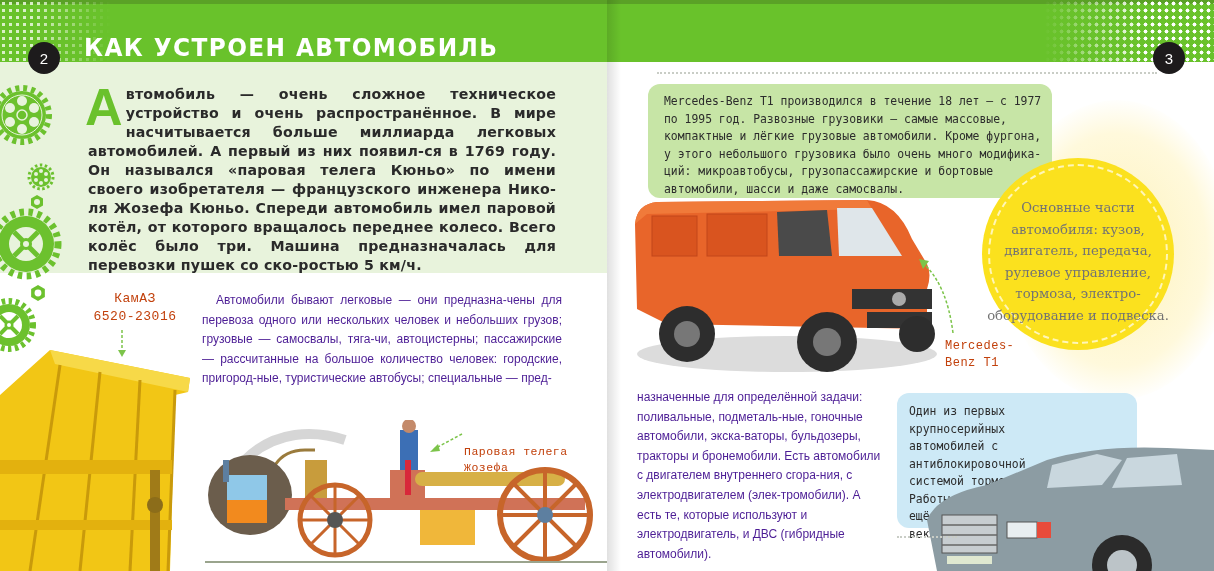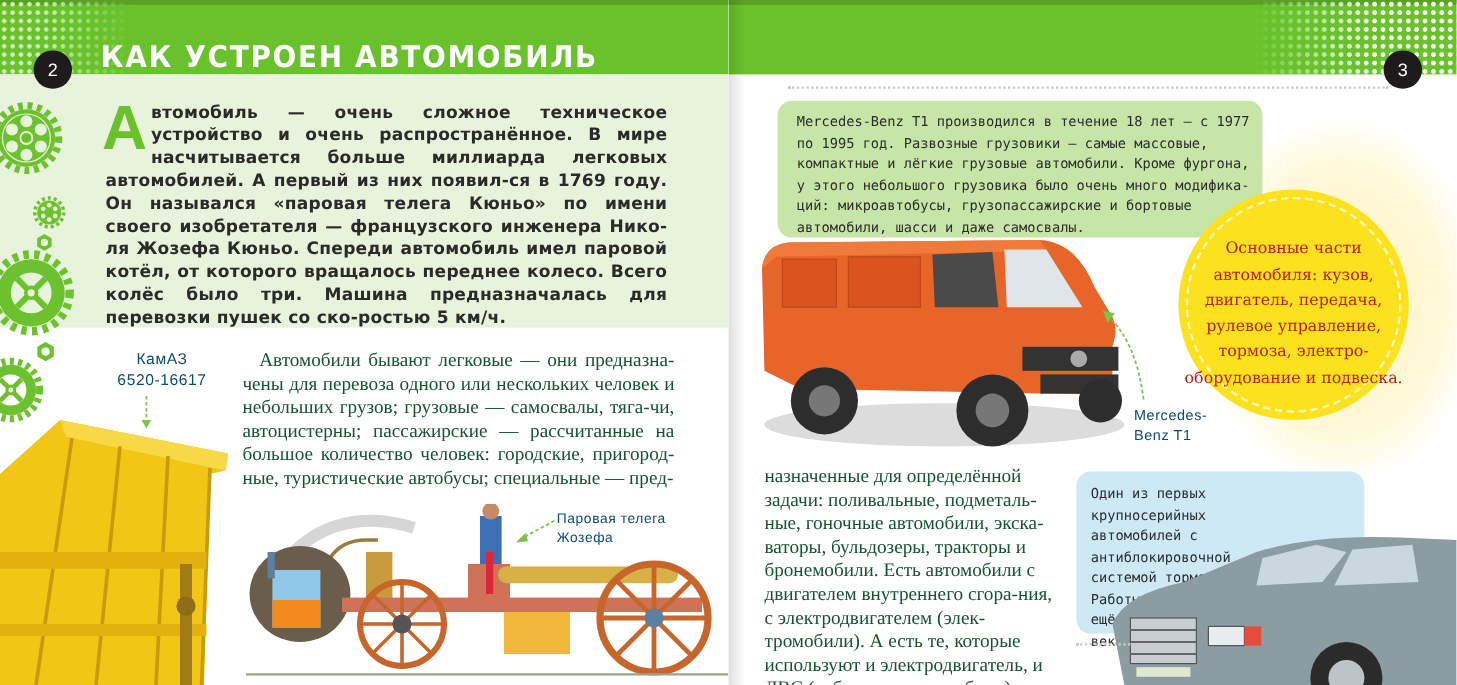--- a/index.html
+++ b/index.html
@@ -34,38 +34,38 @@
      font-weight: bold; font-size: 25px; letter-spacing: 1.5px; line-height: 28px; white-space: nowrap;
      transform: scaleX(.93); transform-origin: left top; }
 
   
   .intro-panel { position: absolute; left: 0; top: 62px; width: 607px; height: 211px; background: #e8f3dc; }
   .intro-text { position: absolute; left: 88px; top: 85px; width: 468px; font-family: "DejaVu Sans", sans-serif;
      font-weight: bold; font-size: 14.2px; line-height: 19px; color: #2a2a2a; text-align: justify; letter-spacing: .2px; }
   .dropcap { float: left; color: #6ac12c; font-family: "Liberation Sans", sans-serif; font-weight: bold;
      font-size: 52px; line-height: 40px; margin: 2px 3px 0 -3px; }
 
-  .body-text { font-family: Liberation Serif, serif; font-size: 16px; line-height: 19.6px; color: #14532d; }
+  .body-text { font-family: Liberation Sans, sans-serif; font-size: 12px; line-height: 19.6px; color: #4c1d95; }
   .left-body { position: absolute; left: 202px; top: 291px; width: 360px; text-align: justify; text-indent: 14px; }
   .right-body { position: absolute; left: 30px; top: 388px; width: 250px; }
 
-  .sketch-label { position: absolute; font-family: Liberation Sans, sans-serif; color: #0c4a6e; font-size: 12px; letter-spacing: .5px; }
+  .sketch-label { position: absolute; font-family: Liberation Mono, monospace; color: #c2410c; font-size: 12px; letter-spacing: .5px; }
 
   .info-box { position: absolute; border-radius: 12px; font-family: "DejaVu Sans Mono", monospace; font-size: 11.4px;
      line-height: 17.5px; color: #2c2c2c; }
   .green-box { left: 41px; top: 84px; width: 404px; height: 114px; background: #c7e5a6; padding: 9px 0 0 16px; }
   .blue-box { left: 290px; top: 393px; width: 240px; height: 135px; background: #cde9f6; padding: 10px 0 0 12px; }
 
   .yellow-circle { position: absolute; left: 375px; top: 158px; width: 192px; height: 192px; border-radius: 50%;
      background: #fbe11e; box-shadow: 0 0 0 0 #fff; }
   .yellow-circle .dash { position: absolute; inset: 6px; border-radius: 50%; border: 2px dashed #fff6b8; }
   .yellow-glow { position: absolute; left: 395px; top: 100px; width: 230px; height: 300px; border-radius: 50%;
      background: radial-gradient(ellipse at center, #fdf2ba 0%, #fff9dc 55%, rgba(255,255,255,0) 72%); }
   .yellow-text { position: absolute; left: 0; top: 39px; width: 192px; text-align: center; font-family: "DejaVu Serif", serif;
-     font-size: 13.2px; line-height: 21.5px; color: #b91c1c; }
+     font-size: 13.2px; line-height: 21.5px; color: #737373; }
 
   .dotted-line { position: absolute; height: 0; border-top: 2px dotted #c9cdc6; }
 
   .gear { position: absolute; }
   .illus { position: absolute; }
   .arrow { position: absolute; }
 </style>
 </head>
 <body>
 
@@ -139,21 +139,21 @@
     <circle cx="27" cy="27" r="4.5" fill="#6cc12e"></circle>
       <circle cx="27" cy="27" r="2" fill="#fff"></circle>
   </svg>
 
   <div class="intro-text">
     <span class="dropcap">А</span><span>втомобиль — очень сложное техническое устройство и очень распространённое. В мире насчитывается больше миллиарда легковых автомобилей. А первый из них появил-ся в 1769 году. Он назывался «паровая телега Кюньо» по имени своего изобретателя — французского инженера Нико-ля Жозефа Кюньо. Спереди автомобиль имел паровой котёл, от которого вращалось переднее колесо. Всего колёс было три. Машина предназначалась для перевозки пушек со ско-ростью 5 км/ч.</span>
   </div>
 
   <div class="sketch-label" style="left:90px;top:290px;width:90px;text-align:center;font-size:13px;line-height:18px;">
     <div>КамАЗ</div>
-    <div>6520-16617</div>
+    <div>6520-23016</div>
   </div>
   <svg class="arrow" style="left:116px;top:330px;" width="12" height="28">
     <line x1="6" y1="0" x2="6" y2="22" stroke="#7cc44a" stroke-width="1.5" stroke-dasharray="3 2"></line>
     <polygon points="2,20 10,20 6,27" fill="#7cc44a"></polygon>
   </svg>
 
   <svg class="illus" style="left:0;top:350px;" width="200" height="221" viewBox="0 0 200 221">
     <polygon points="0,45 50,0 190,28 188,42 175,45 170,221 0,221" fill="#f2c615"></polygon>
     <polygon points="50,0 190,28 188,42 55,14" fill="#f7d948"></polygon>
     <g stroke="#c99a0b" stroke-width="3">
@@ -163,21 +163,21 @@
         <line x1="175" y1="40" x2="168" y2="221"></line>
     </g>
     <rect x="0" y="110" width="172" height="14" fill="#e3b10e"></rect>
     <rect x="0" y="170" width="172" height="10" fill="#e3b10e"></rect>
     <rect x="150" y="120" width="10" height="101" fill="#a07b18"></rect>
     <circle cx="155" cy="155" r="8" fill="#8c6d1a"></circle>
   </svg>
 
   <div class="left-body body-text">Автомобили бывают легковые — они предназна-чены для перевоза одного или нескольких человек и небольших грузов; грузовые — самосвалы, тяга-чи, автоцистерны; пассажирские — рассчитанные на большое количество человек: городские, пригород-ные, туристические автобусы; специальные — пред-</div>
 
-  <div class="sketch-label" style="left:464px;top:425px;font-size:11.5px;line-height:16px;">
+  <div class="sketch-label" style="left:464px;top:444px;font-size:11.5px;line-height:16px;">
     <div>Паровая телега</div>
     <div>Жозефа</div>
   </div>
   <svg class="arrow" style="left:428px;top:432px;" width="36" height="22">
     <line x1="34" y1="2" x2="6" y2="17" stroke="#7cc44a" stroke-width="1.5" stroke-dasharray="3 2"></line>
     <polygon points="2,20 10,12 12,19" fill="#7cc44a"></polygon>
   </svg>
 
   <svg class="illus" style="left:205px;top:420px;" width="402" height="151" viewBox="0 0 402 151">
     <path d="M40,40 C70,10 110,10 140,20" fill="none" stroke="#bbb" stroke-width="10" opacity=".6"></path>

